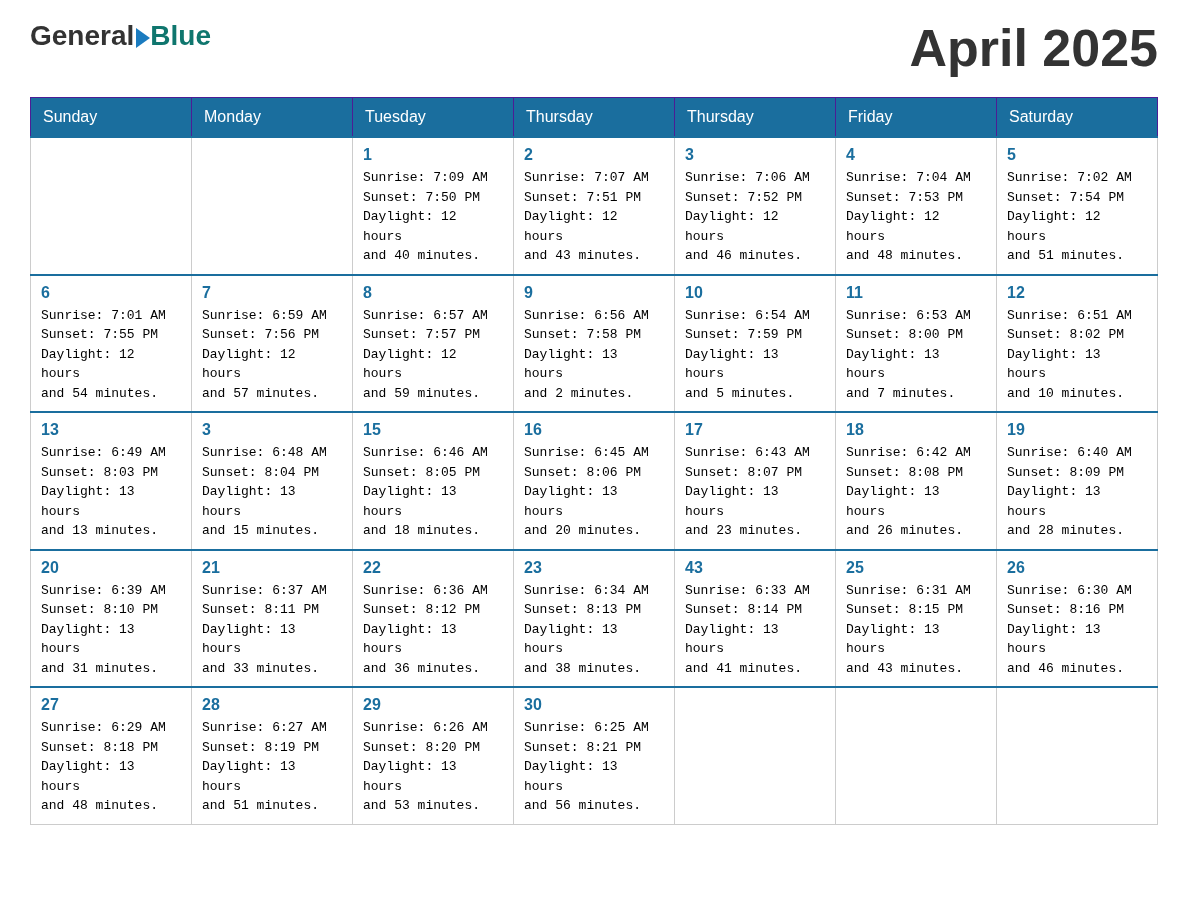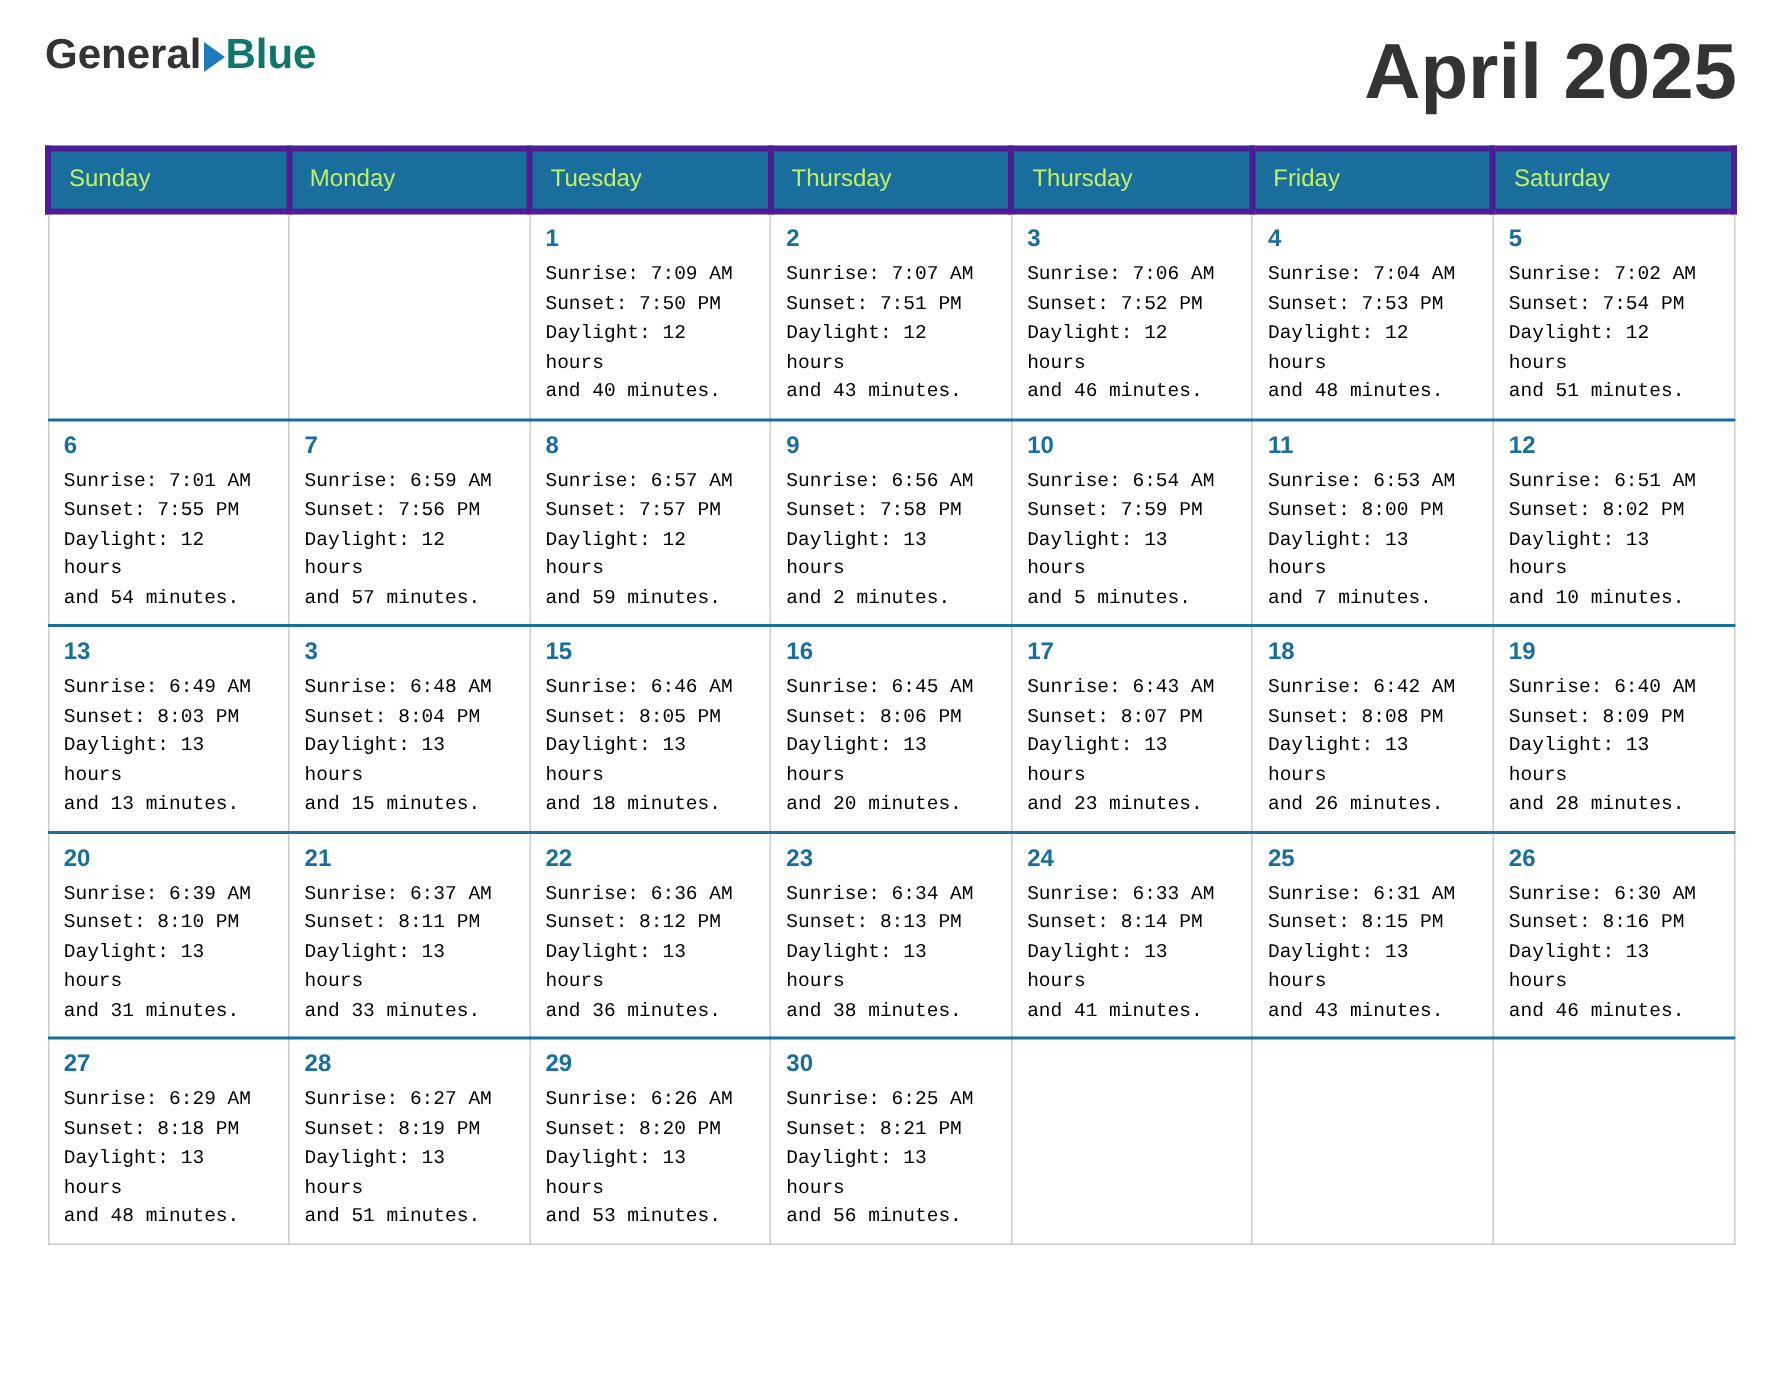--- a/index.html
+++ b/index.html
@@ -57,26 +57,26 @@
       font-weight: normal;
       color: #555;
       margin-top: 4px;
     }
     .calendar {
       width: 100%;
       border-collapse: collapse;
     }
     .calendar thead tr th {
       background-color: #1a6e9e;
-      color: #bef264;
+      color: #ffffff;
       padding: 10px 12px;
       font-size: 16px;
       font-weight: normal;
       text-align: left;
-      border: 4px solid #4c1d95;
+      border: 1px solid #4c1d95;
     }
     .calendar tbody tr td {
       border: 1px solid #ccc;
       vertical-align: top;
       padding: 8px 10px;
       width: 14.28%;
       min-height: 100px;
     }
     .calendar tbody tr {
       border-top: 2px solid #1a6e9e;
@@ -222,21 +222,21 @@
         </td>
         <td>
           <span class="day-num">22</span>
           <div class="day-info">Sunrise: 6:36 AM<br>Sunset: 8:12 PM<br>Daylight: 13 hours<br>and 36 minutes.</div>
         </td>
         <td>
           <span class="day-num">23</span>
           <div class="day-info">Sunrise: 6:34 AM<br>Sunset: 8:13 PM<br>Daylight: 13 hours<br>and 38 minutes.</div>
         </td>
         <td>
-          <span class="day-num">24</span>
+          <span class="day-num">43</span>
           <div class="day-info">Sunrise: 6:33 AM<br>Sunset: 8:14 PM<br>Daylight: 13 hours<br>and 41 minutes.</div>
         </td>
         <td>
           <span class="day-num">25</span>
           <div class="day-info">Sunrise: 6:31 AM<br>Sunset: 8:15 PM<br>Daylight: 13 hours<br>and 43 minutes.</div>
         </td>
         <td>
           <span class="day-num">26</span>
           <div class="day-info">Sunrise: 6:30 AM<br>Sunset: 8:16 PM<br>Daylight: 13 hours<br>and 46 minutes.</div>
         </td>

